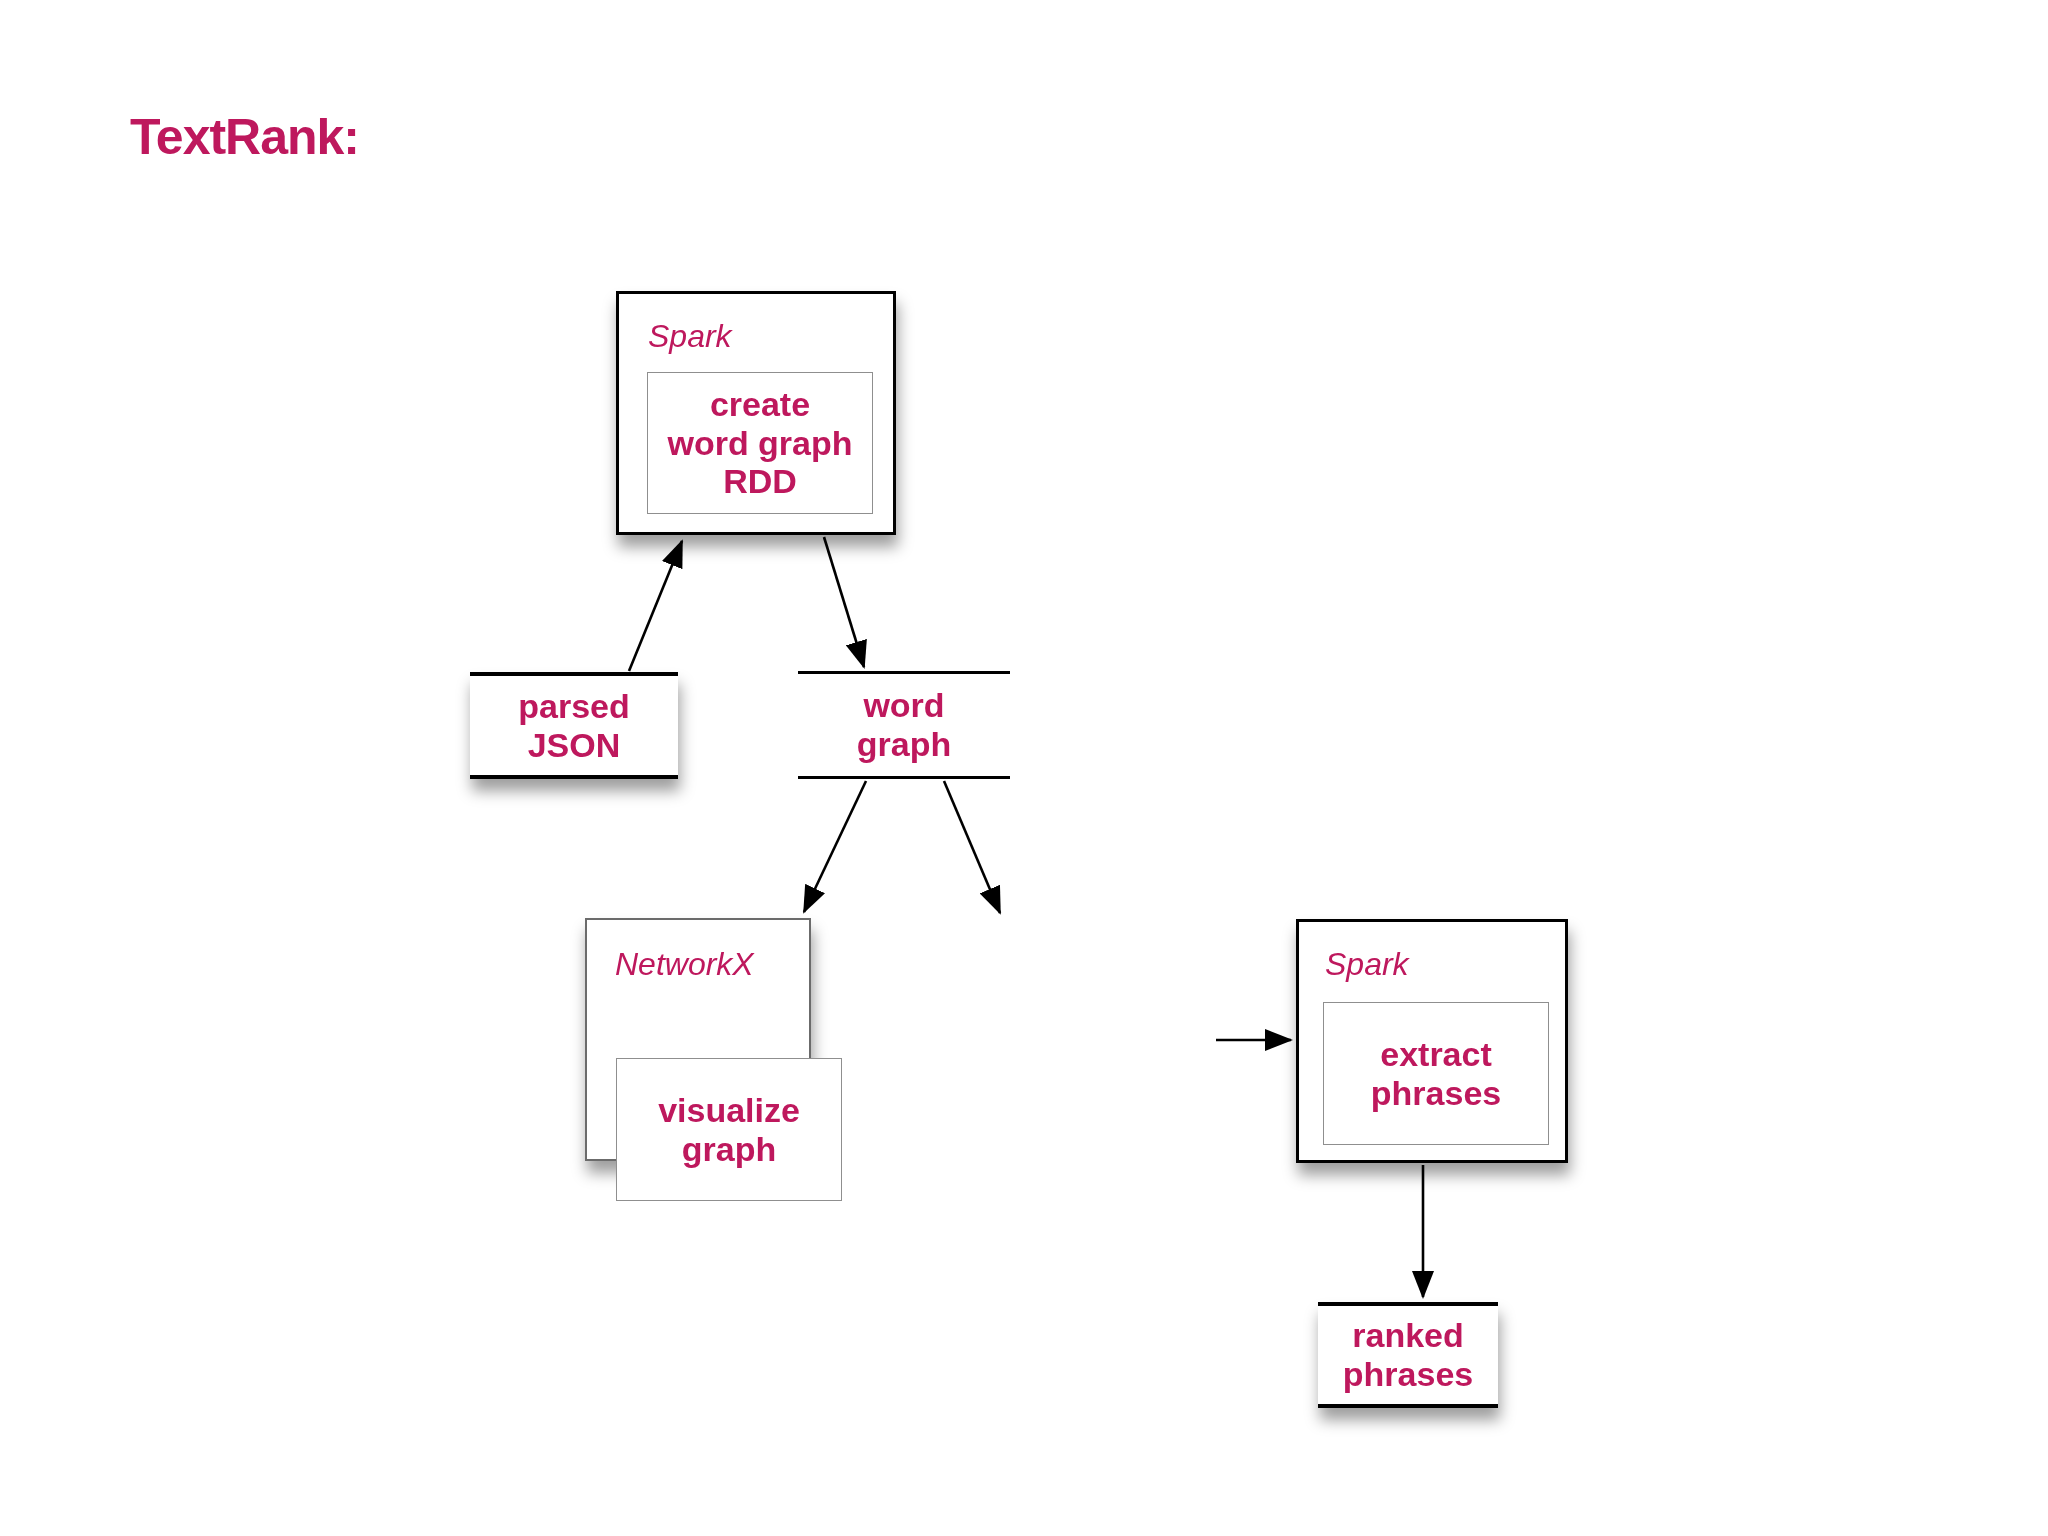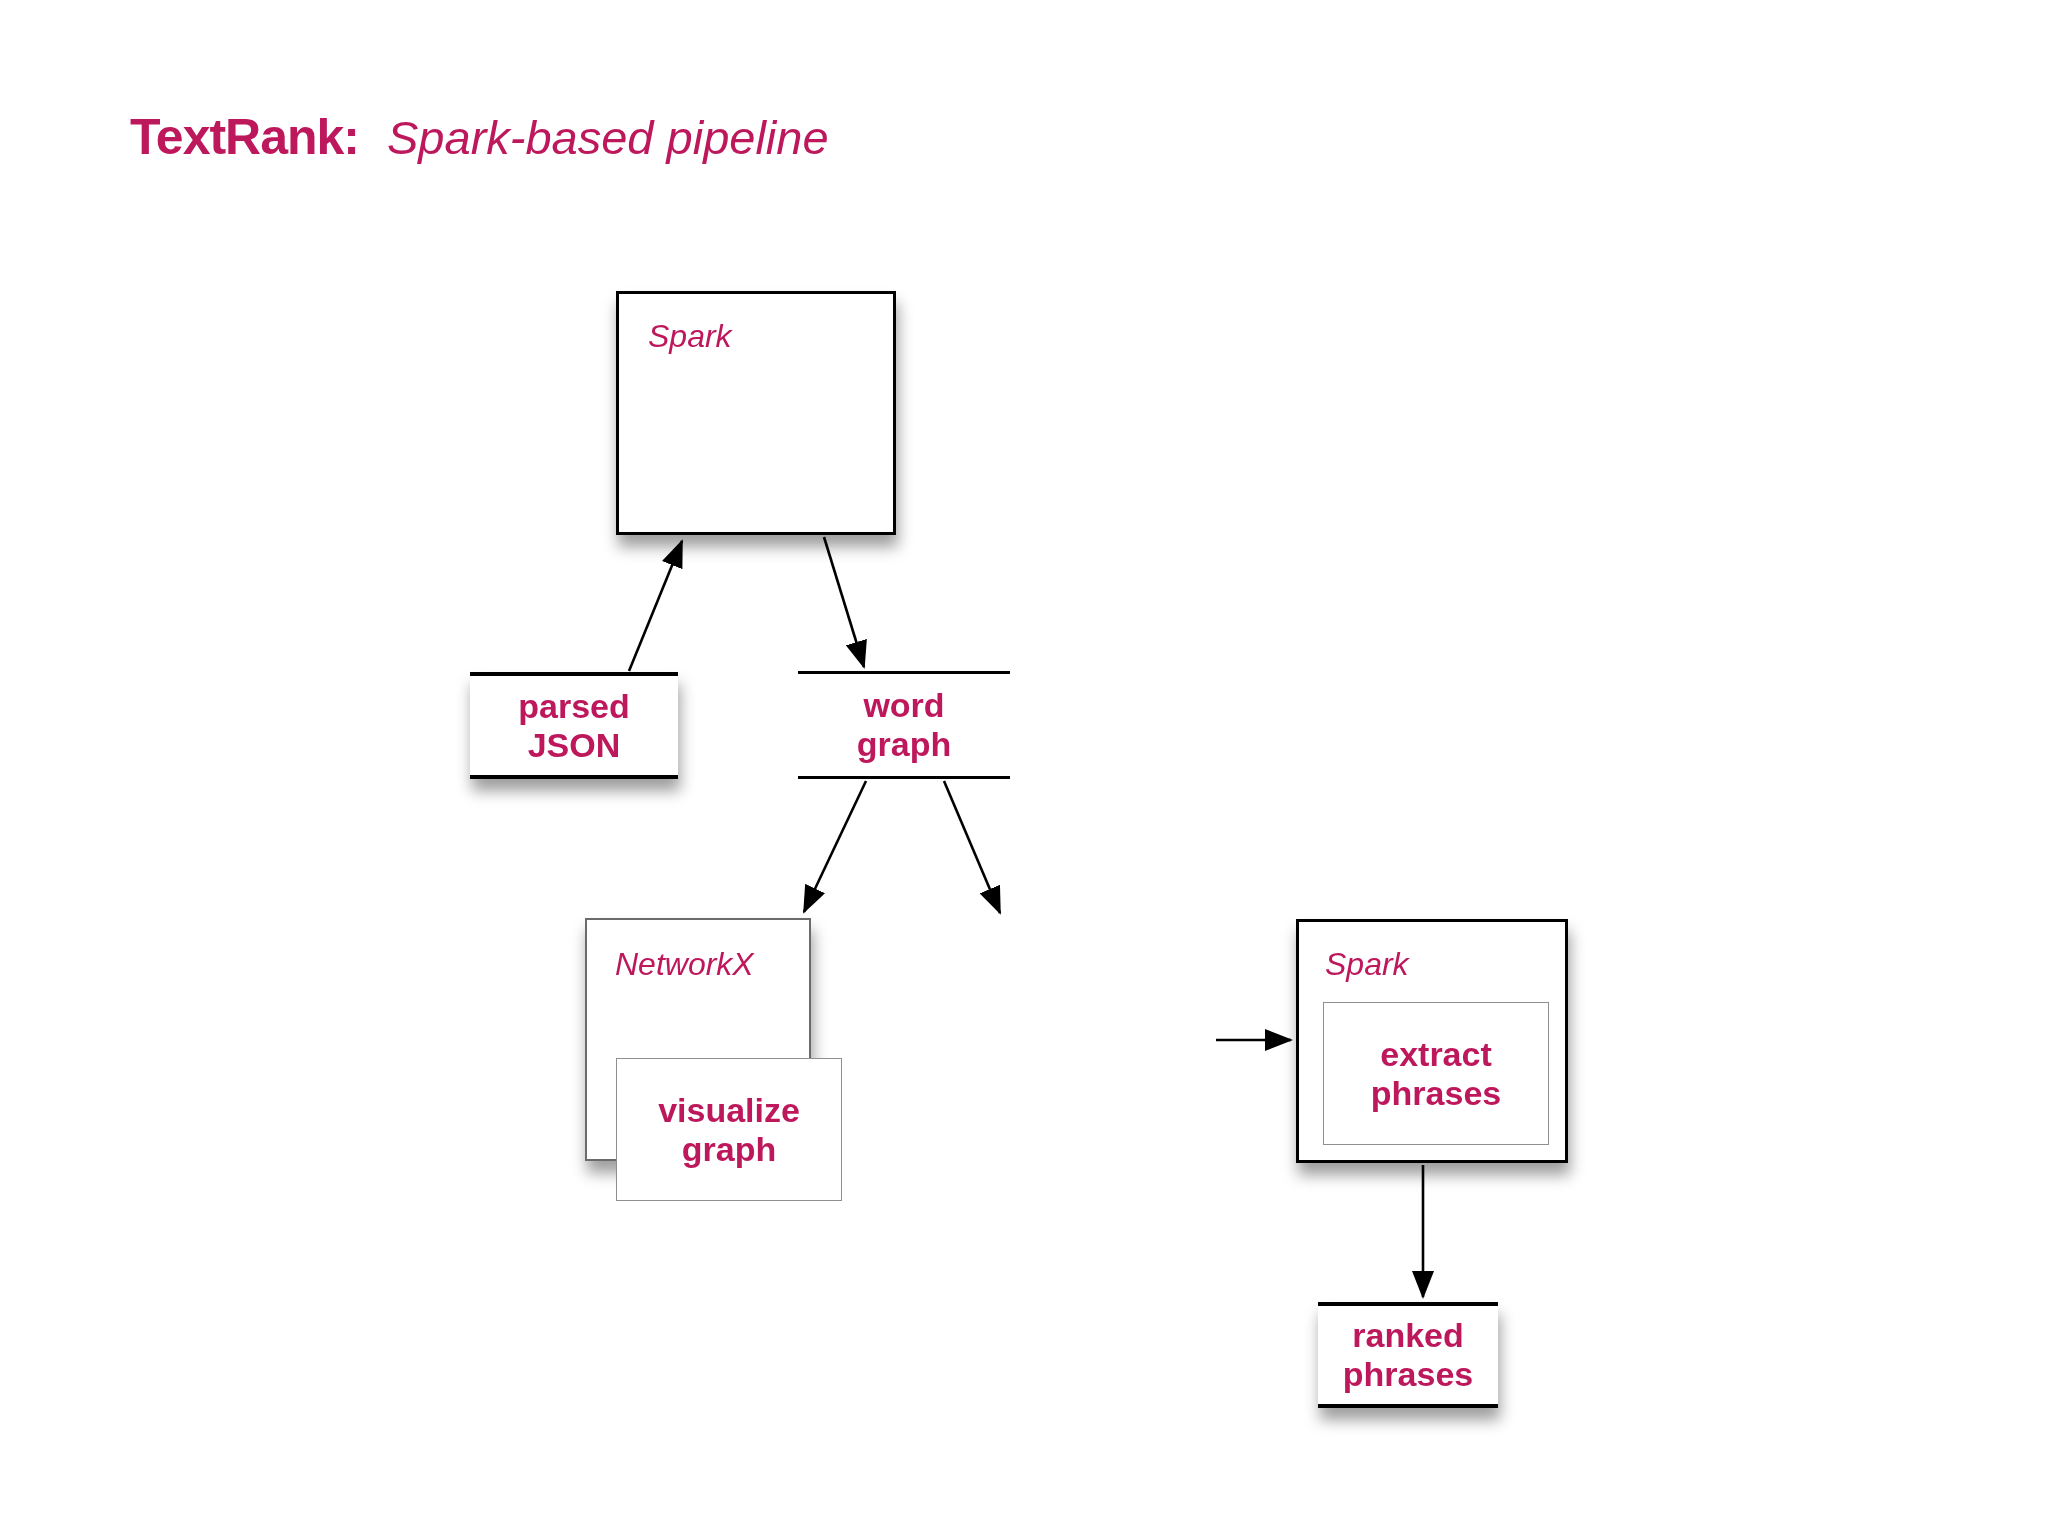--- a/index.html
+++ b/index.html
@@ -108,25 +108,27 @@
   .edges-layer line { stroke: #000000; stroke-width: 2.6px; }
   .edges-layer .arrowhead { fill: #000000; }
 </style>
 </head>
 <body>
 
 <div class="canvas">
 
   <div class="title">
     <span class="title-main">TextRank:</span>
-    <span class="title-sub">Spark-based pipeline</span>
   </div>
 
   <div class="framework-box" style="left:616px; top:291px; width:280px; height:244px;">
     <span class="fw-label" style="left:29px; top:26px;">Spark</span>
+    <div class="inner-task" style="left:28px; top:78px; width:224px; height:140px;">create
+word graph
+RDD</div>
   </div>
 
   <div class="data-box" style="left:470px; top:672px; width:208px; height:107px;">parsed
 JSON</div>
 
   <div class="store-node" style="left:798px; top:671px; width:212px; height:108px;">word
 graph</div>
 
   <div class="framework-box thin" style="left:585px; top:918px; width:226px; height:243px;">
     <span class="fw-label" style="left:28px; top:28px;">NetworkX</span>

